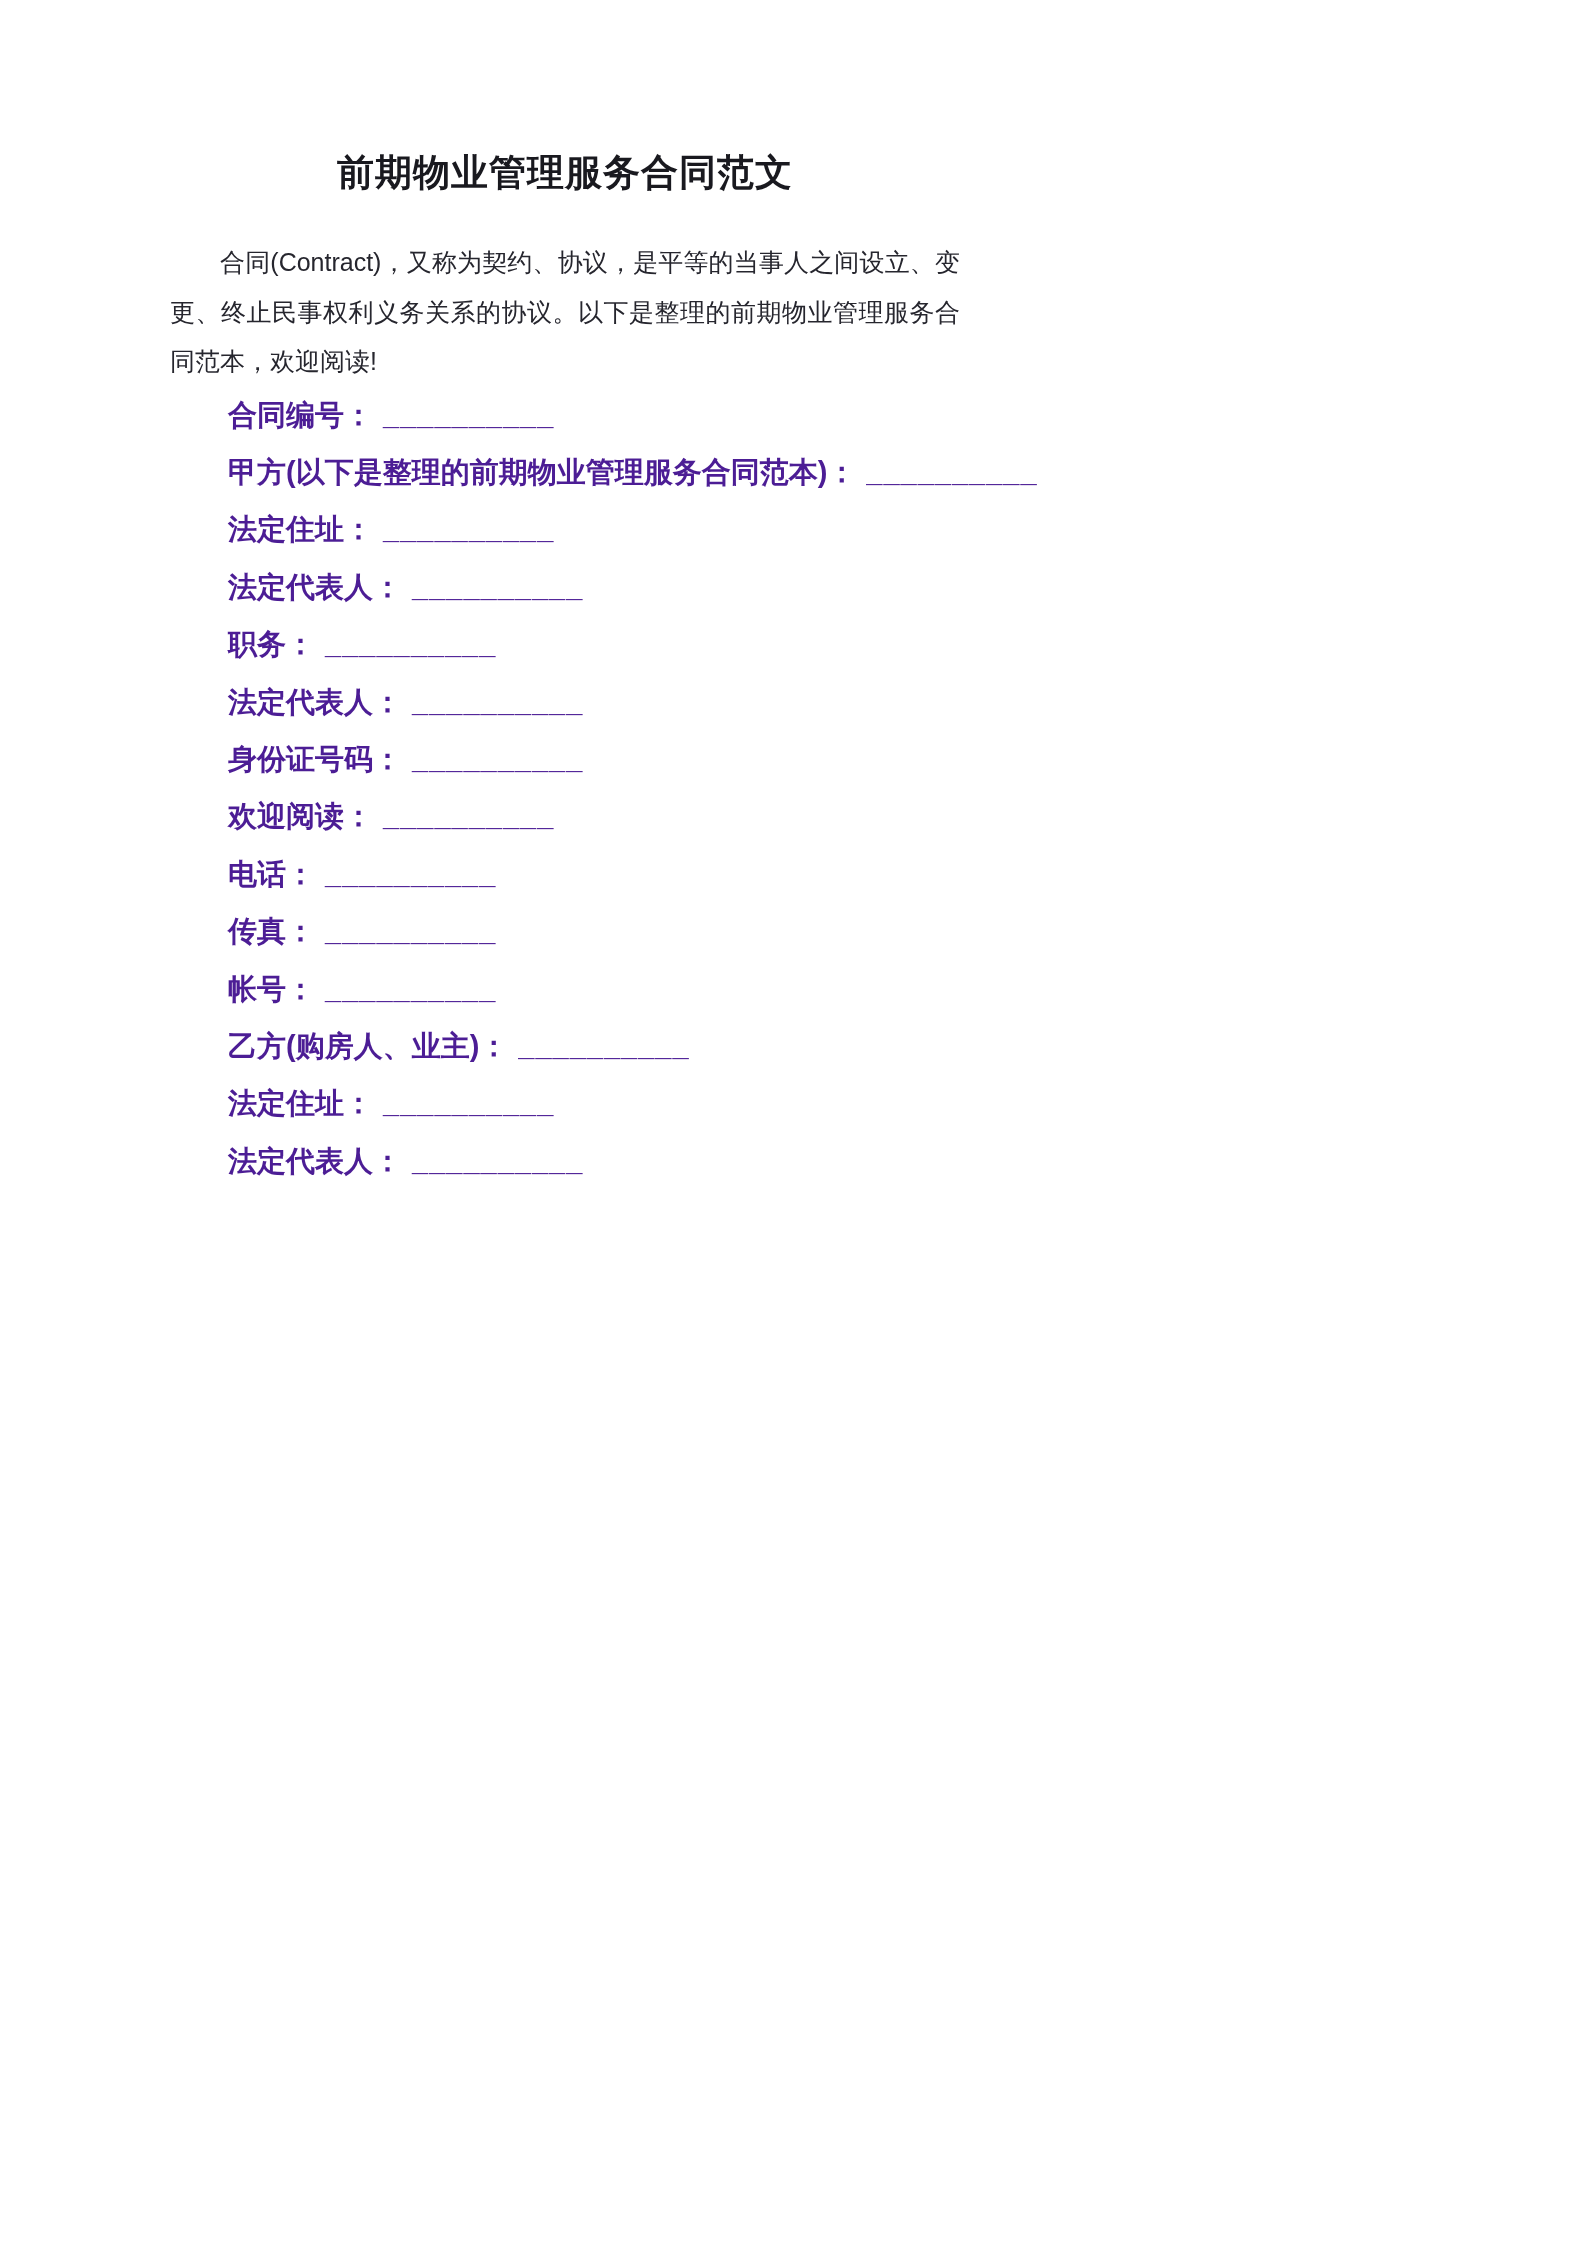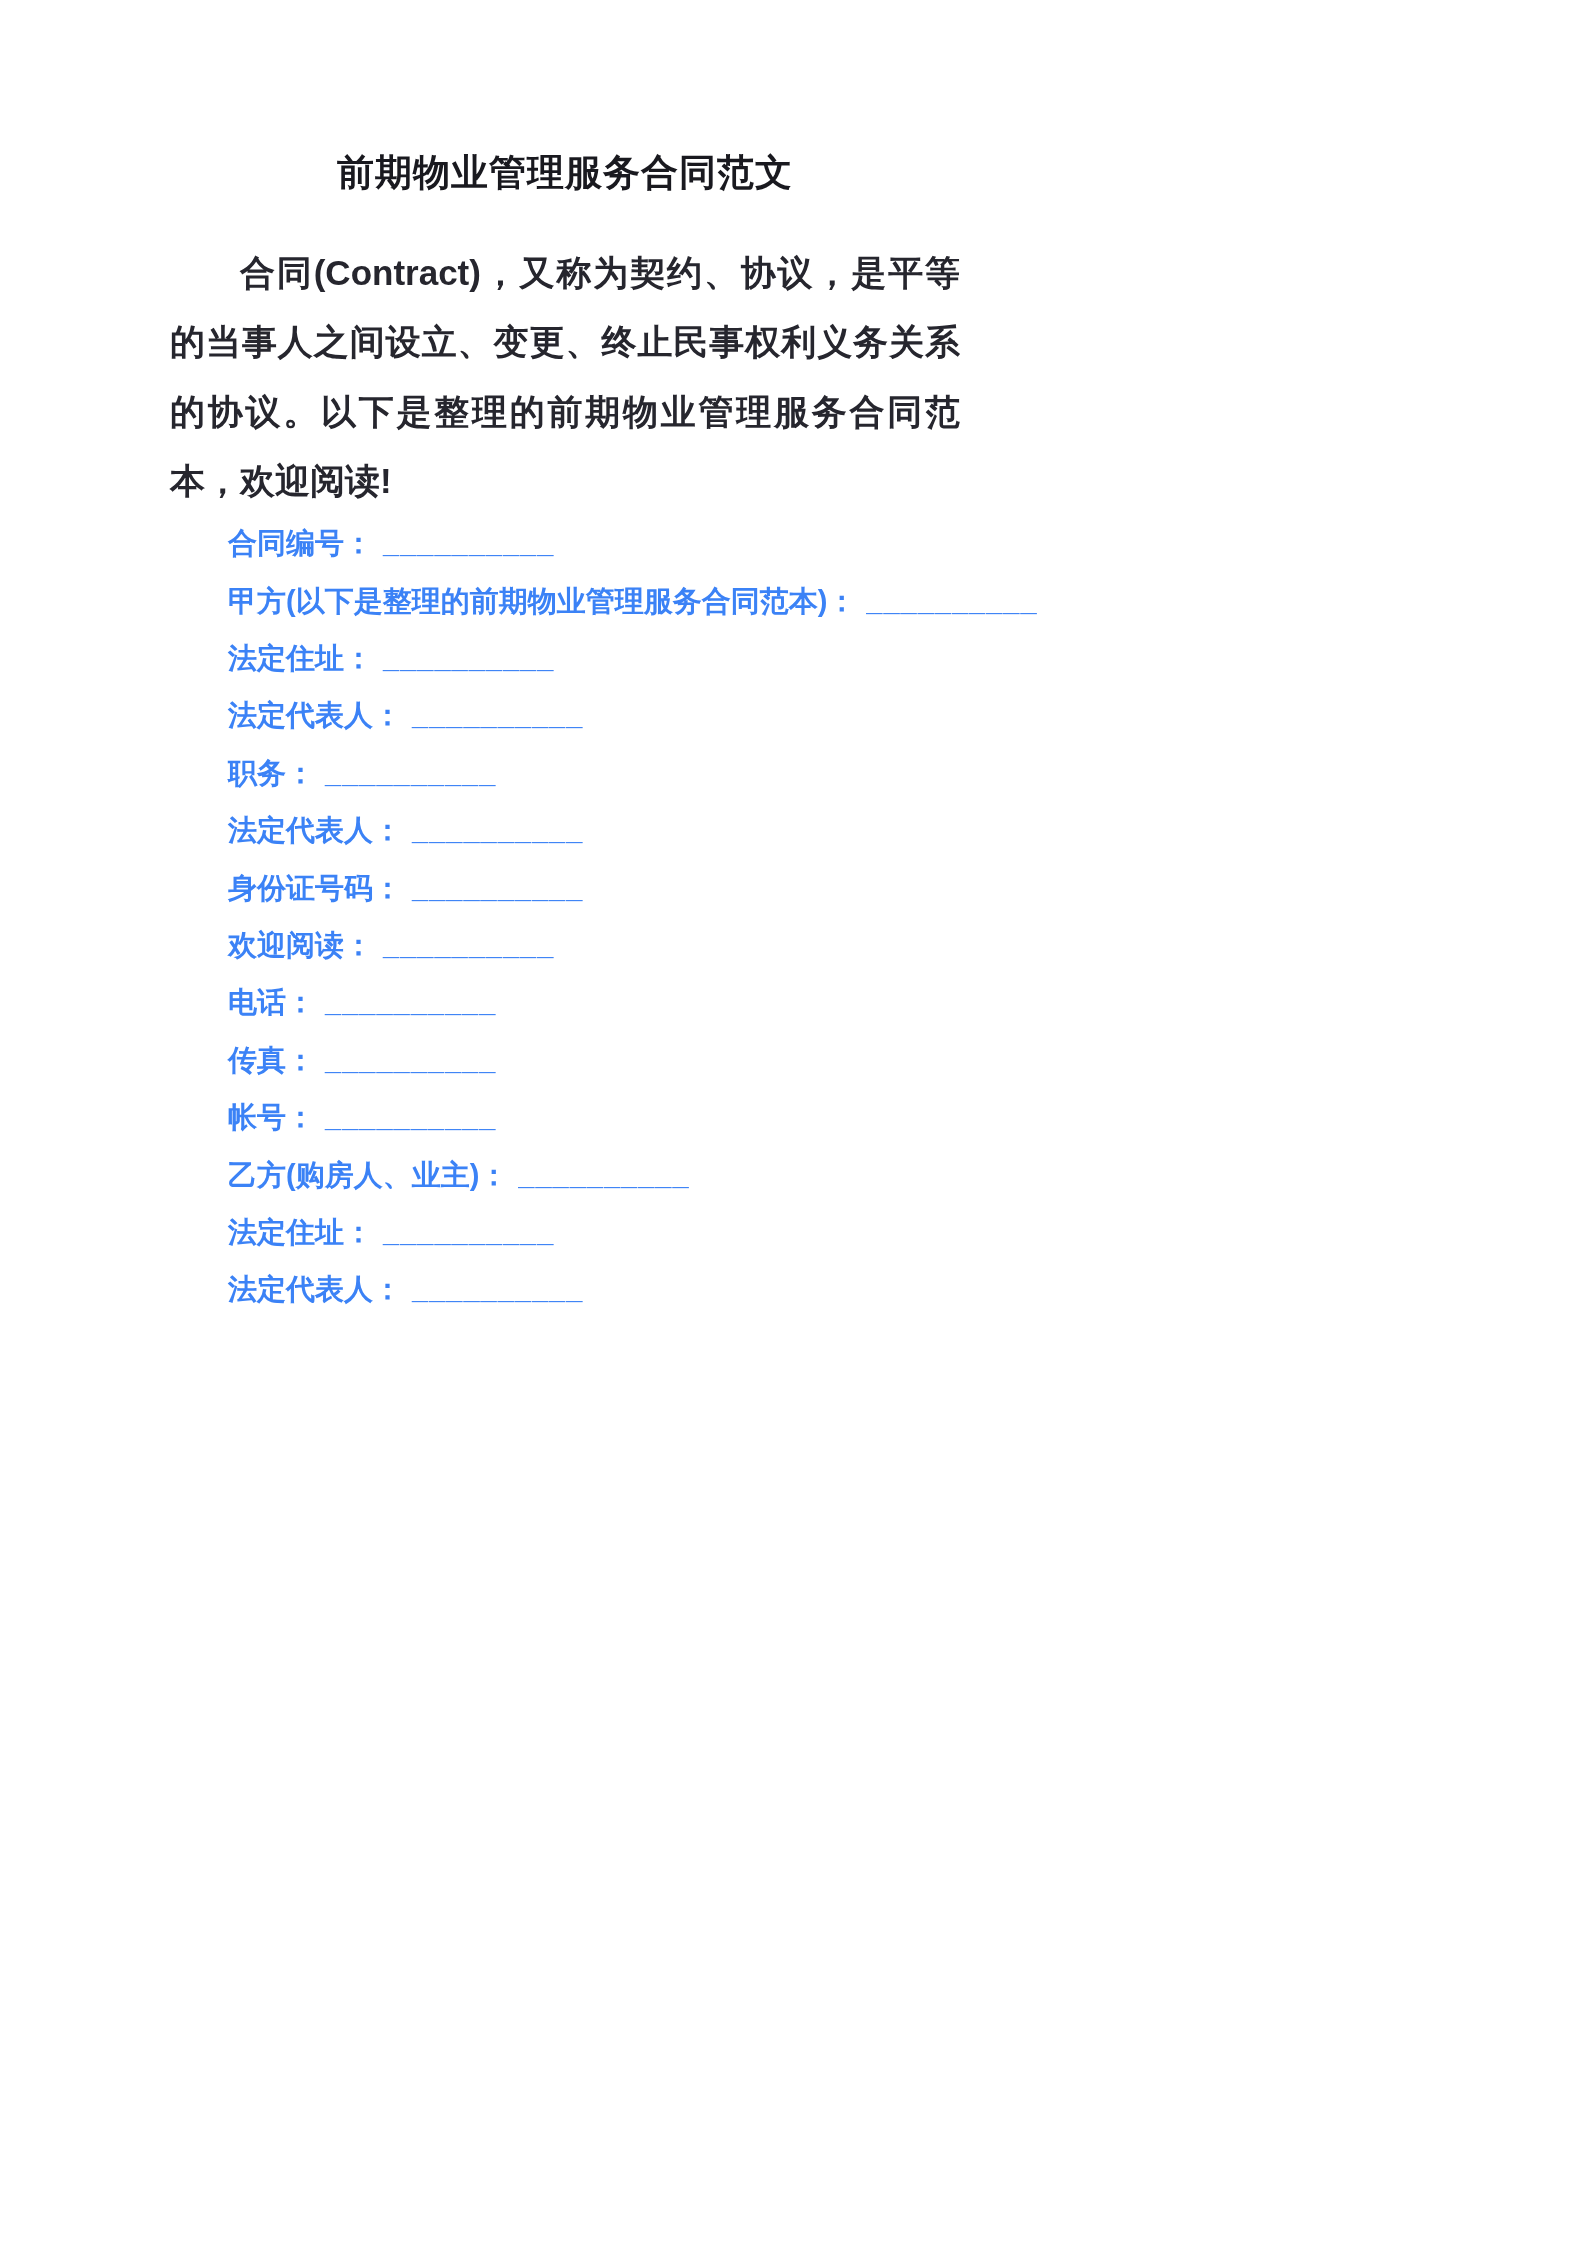--- a/index.html
+++ b/index.html
@@ -25,36 +25,36 @@
   }
   .doc-title {
     font-size: 37px;
     font-weight: 700;
     text-align: center;
     color: #19191f;
     margin: 0 0 40px 0;
     letter-spacing: 1px;
   }
   .intro {
-    font-size: 35px;
-    font-weight: 700;
+    font-size: 25px;
+    font-weight: 400;
     line-height: 1.98;
     text-indent: 2em;
     margin: 0;
     text-align: justify;
     color: #26262e;
   }
   .form-line {
     font-size: 29px;
     font-weight: 600;
     line-height: 1.98;
     text-indent: 2em;
     margin: 0;
     white-space: nowrap;
-    color: #3b82f6;
+    color: #4c1d95;
   }
   .field-blank {
     margin-left: 10px;
     letter-spacing: 1px;
   }
 </style>
 </head>
 <body>
 
 <div class="page">

